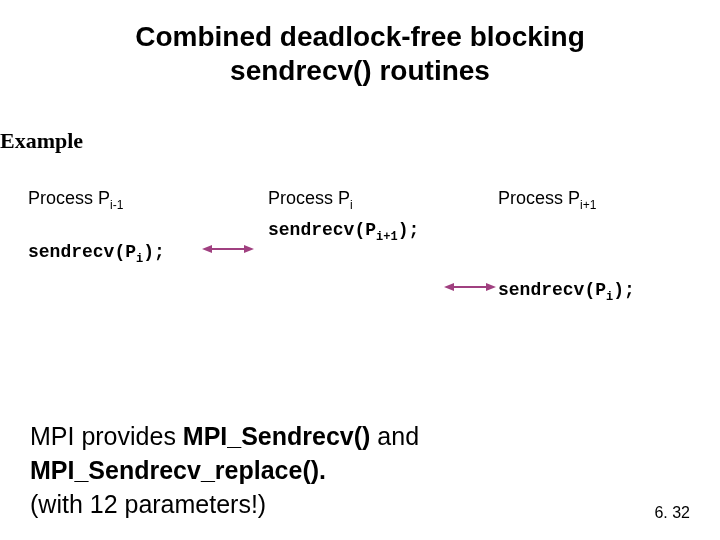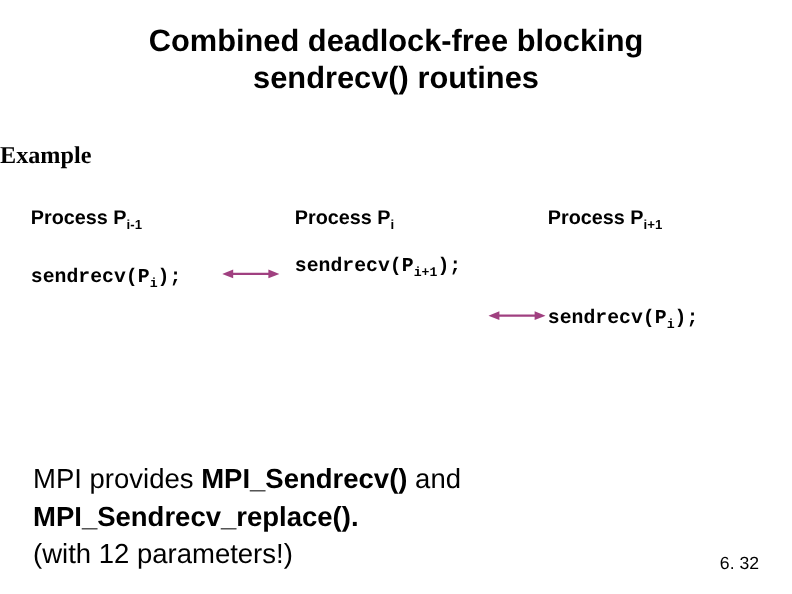--- a/index.html
+++ b/index.html
@@ -5,21 +5,21 @@
   * { margin: 0; padding: 0; box-sizing: border-box; }
   html, body { width: 720px; height: 540px; background: #fff; font-family: Arial, Helvetica, sans-serif; color: #000; }
   .slide { position: relative; width: 720px; height: 540px; }
   .title { position: absolute; top: 20px; left: 0; width: 720px; text-align: center; font-weight: bold; font-size: 28px; line-height: 1.2; }
   .example-label { position: absolute; top: 128px; left: 0; width: 720px; text-align: left; font-family: "Times New Roman", serif; font-weight: bold; font-size: 22px; }
   .columns { position: absolute; top: 188px; left: 0; width: 720px; }
   .col { position: absolute; top: 0; }
   .col-left  { left: 28px;  width: 210px; }
   .col-mid   { left: 268px; width: 220px; }
   .col-right { left: 498px; width: 210px; }
-  .proc-label { font-family: Arial, sans-serif; font-size: 18px; white-space: nowrap; font-weight: bold; }
+  .proc-label { font-family: Arial, sans-serif; font-size: 18px; white-space: nowrap; }
   .proc-label .sub { font-size: 12px; vertical-align: sub; }
   .code-line { font-family: "Courier New", monospace; font-weight: bold; font-size: 18px; white-space: nowrap; margin-top: 30px; }
   .code-line .sub { font-size: 12px; vertical-align: sub; font-weight: bold; }
   .arrow { position: absolute; height: 14px; }
   .arrow svg { display: block; }
   .body-text { position: absolute; left: 30px; top: 420px; width: 660px; font-size: 25px; line-height: 1.35; }
   .body-text .bold { font-weight: bold; }
   .pagenum { position: absolute; right: 30px; bottom: 18px; font-size: 16px; }
 </style>
 </head>
@@ -42,21 +42,21 @@
       </div>
       <div class="code-line">
         <span>sendrecv(P</span><span class="sub">i</span><span>);</span>
       </div>
     </div>
 
     <div class="col col-mid">
       <div class="proc-label">
         <span>Process P</span><span class="sub">i</span>
       </div>
-      <div class="code-line" style="margin-top:20px;">
+      <div class="code-line" style="margin-top:8px;">
         <span>sendrecv(P</span><span class="sub">i+1</span><span>);</span>
       </div>
     </div>
 
     <div class="col col-right">
       <div class="proc-label">
         <span>Process P</span><span class="sub">i+1</span>
       </div>
       <div class="code-line" style="margin-top:68px;">
         <span>sendrecv(P</span><span class="sub">i</span><span>);</span>

